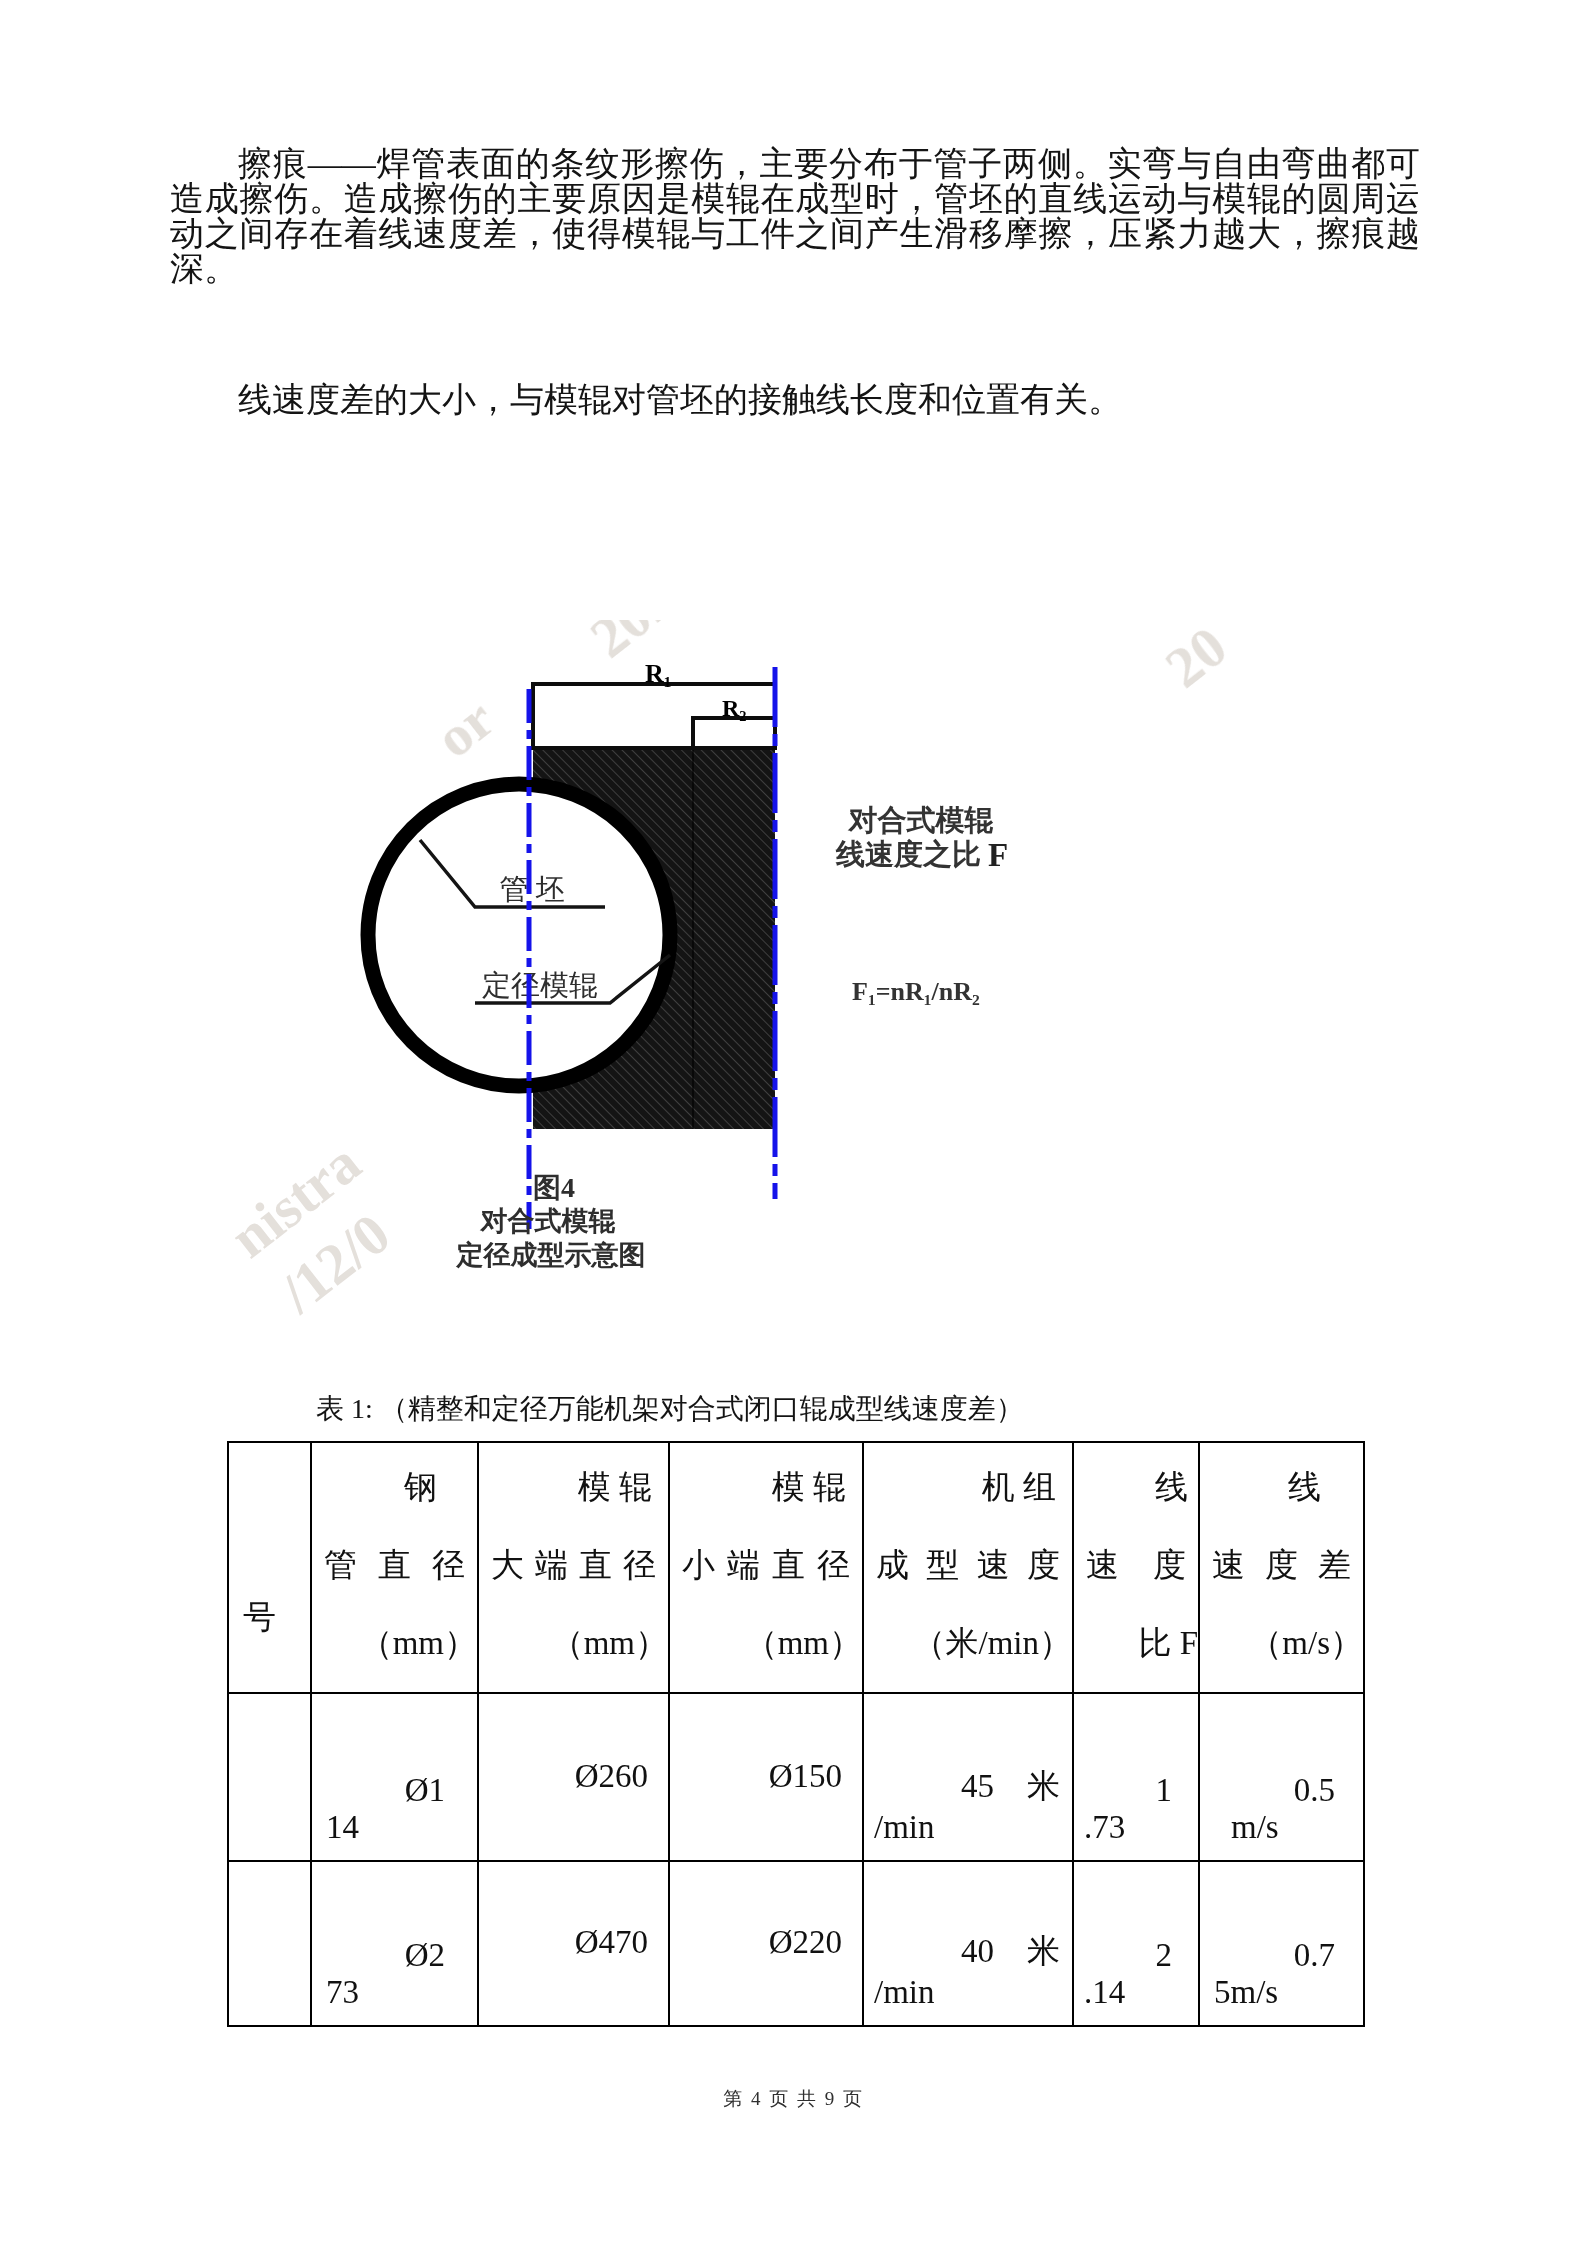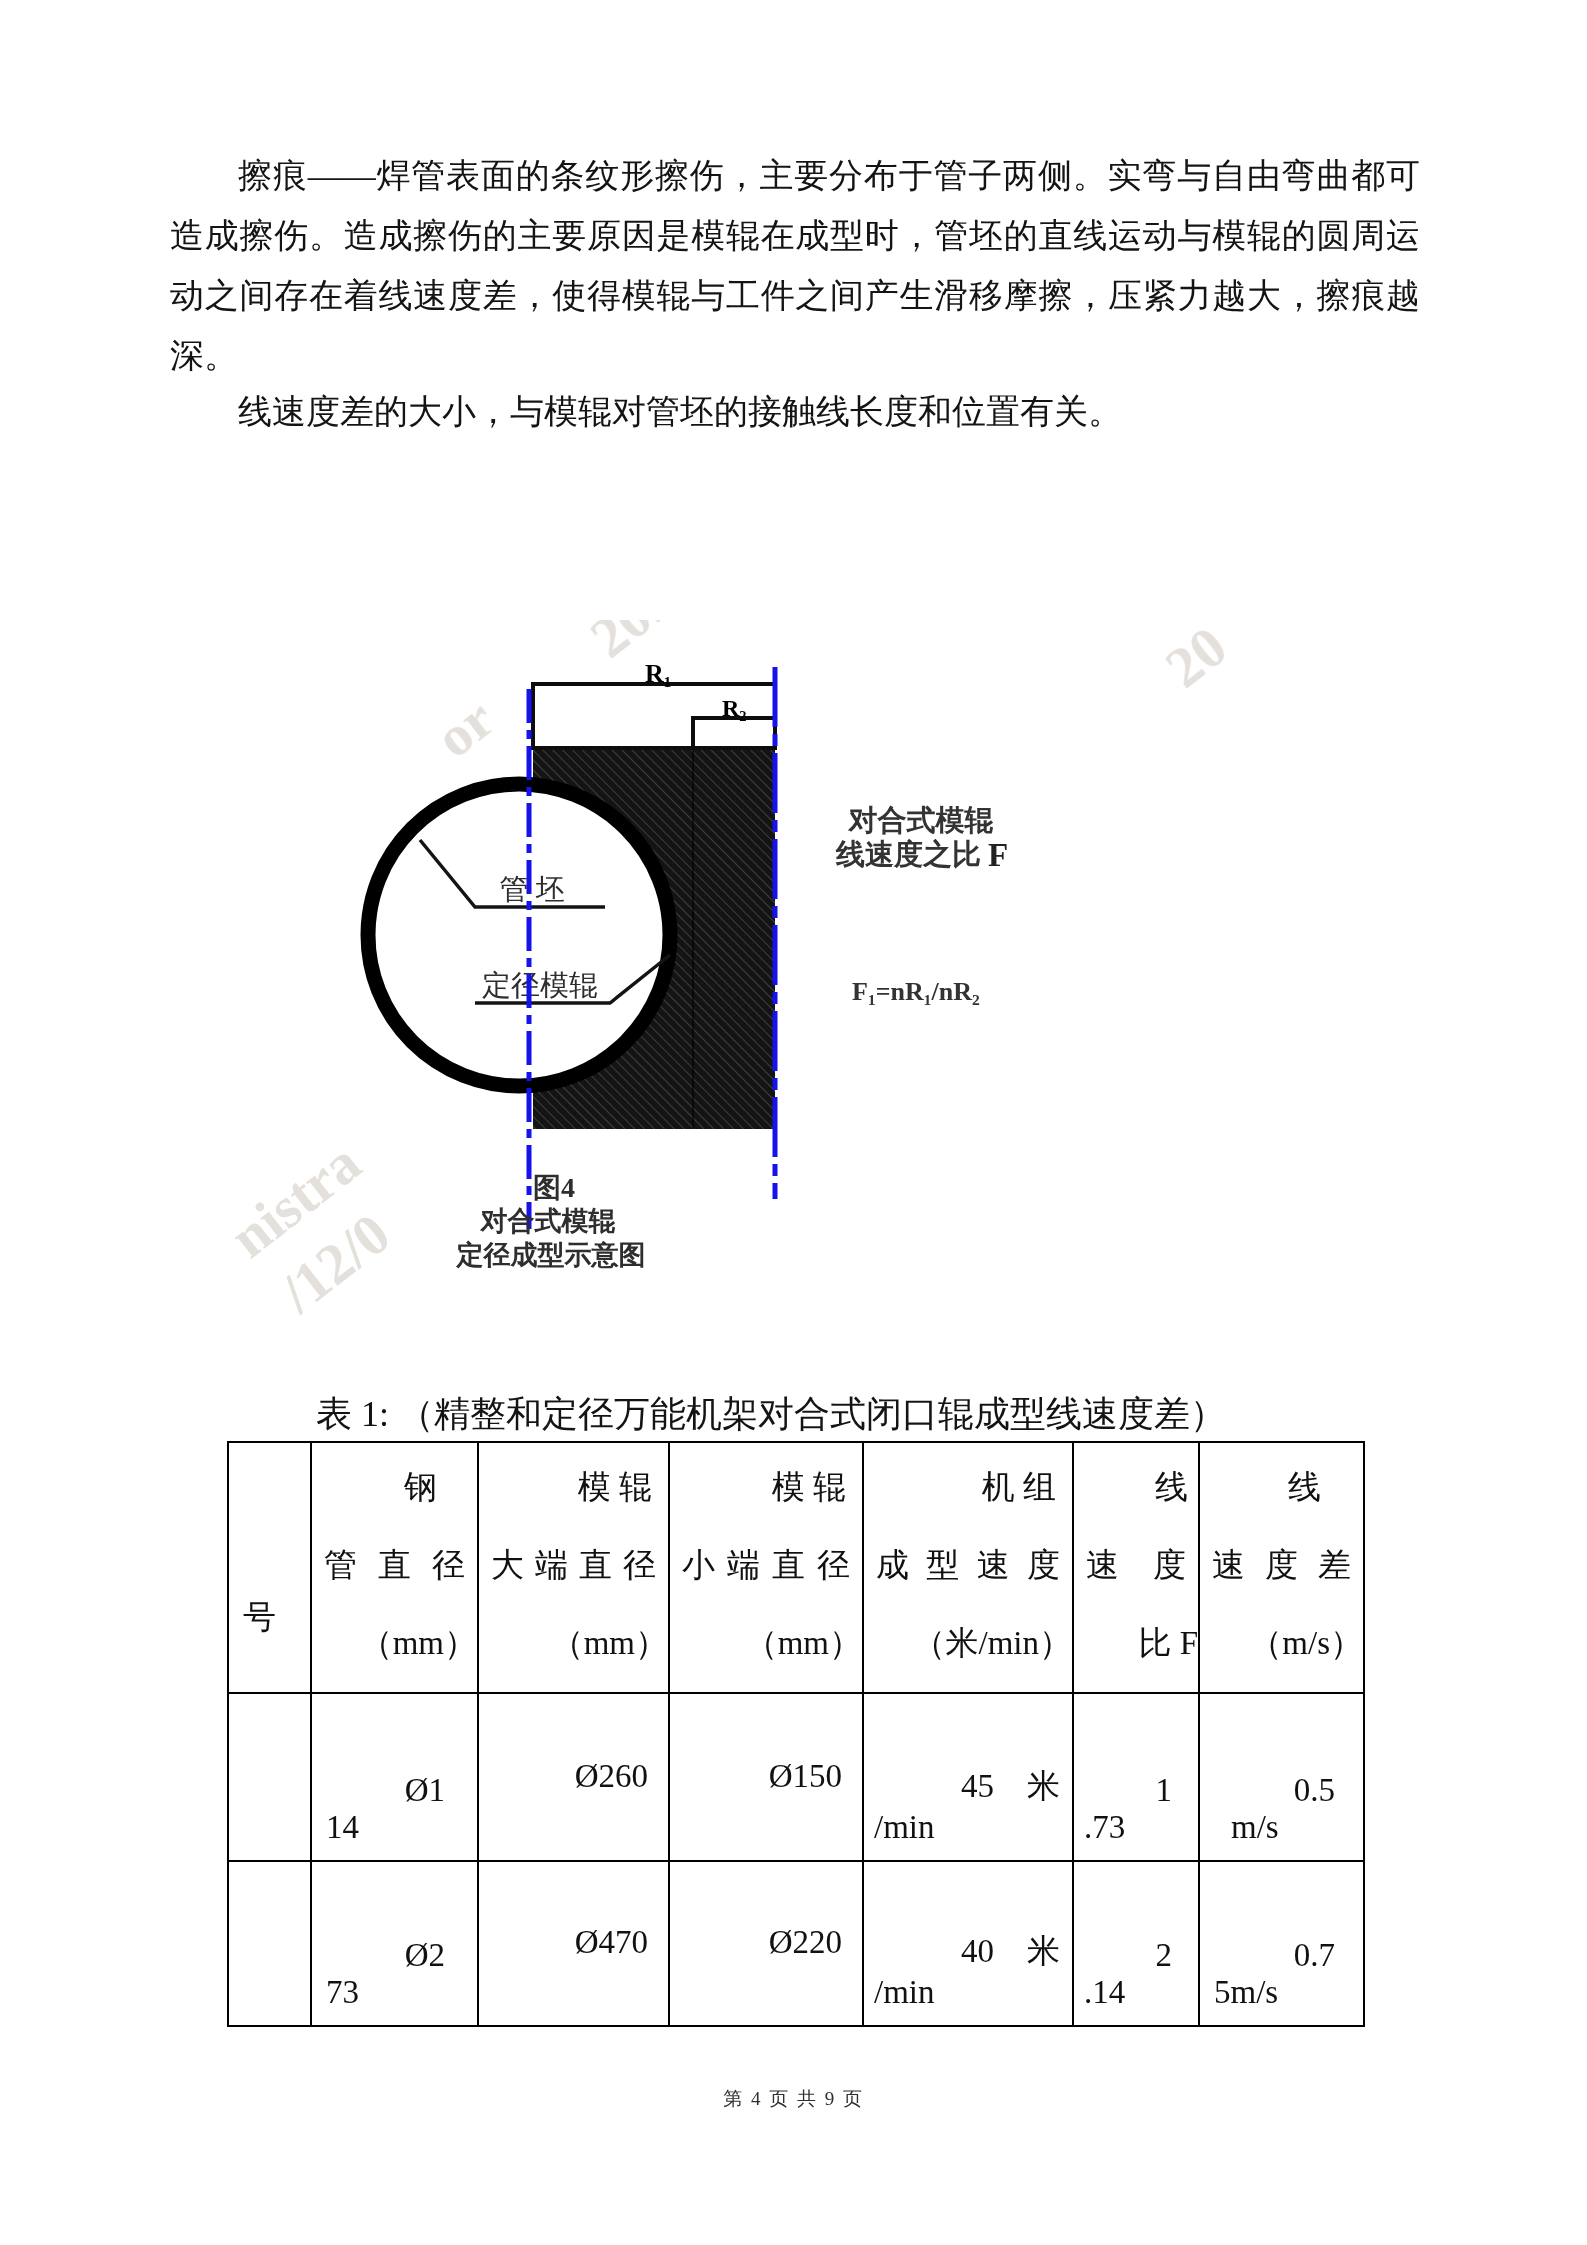--- a/index.html
+++ b/index.html
@@ -3,26 +3,26 @@
 <meta charset="utf-8">
 <style>
   html,body{margin:0;padding:0;}
   body{
     width:1587px;height:2245px;position:relative;background:#ffffff;
     font-family:"Liberation Serif","DejaVu Serif",serif;color:#161616;
     overflow:hidden;
   }
   .body-text{
     position:absolute;left:170px;width:1250px;
-    font-size:34px;line-height:60px;text-align:justify;text-indent:68px;
+    font-size:34px;line-height:35px;text-align:justify;text-indent:68px;
     color:#141414;
   }
   .fig-wrap{position:absolute;left:0;top:620px;width:1587px;height:700px;}
   .table-title{
-    position:absolute;left:316px;top:1390px;font-size:36px;color:#141414;
+    position:absolute;left:316px;top:1390px;font-size:28px;color:#141414;
     white-space:nowrap;
   }
   table.vtable{
     position:absolute;left:227px;top:1441px;width:1136px;
     border-collapse:collapse;table-layout:fixed;
     font-size:33px;color:#111;
   }
   table.vtable td{border:2px solid #000;padding:0;vertical-align:top;overflow:hidden;}
   .hcell{display:flex;flex-direction:column;justify-content:space-between;height:247px;padding:22px 0 24px 0;box-sizing:border-box;}
   .h-l1{text-align:right;padding-right:16px;}

